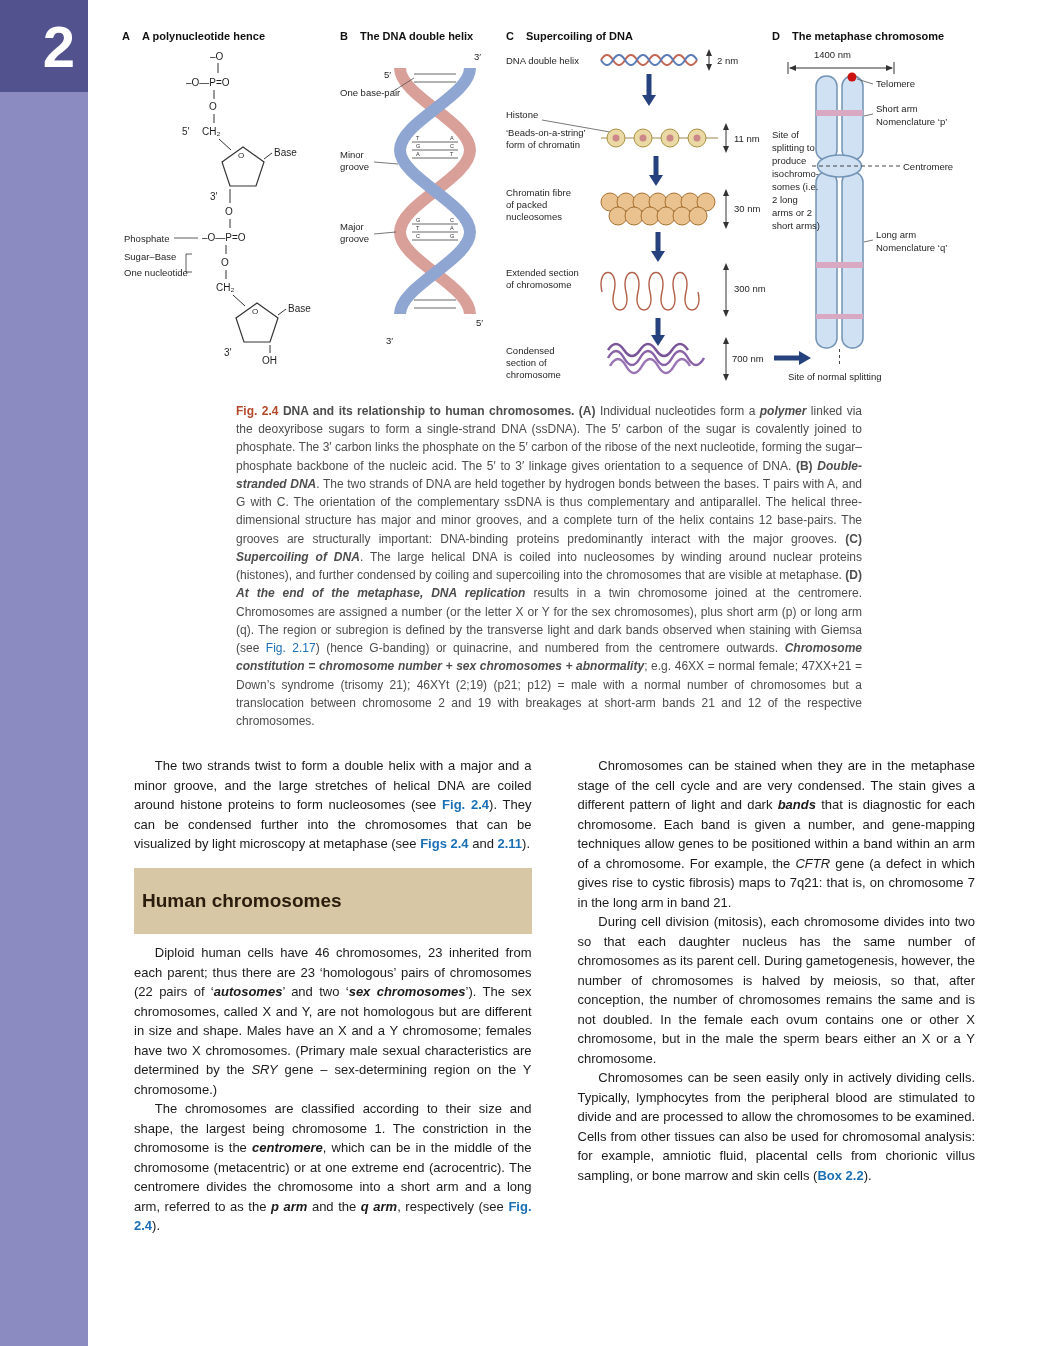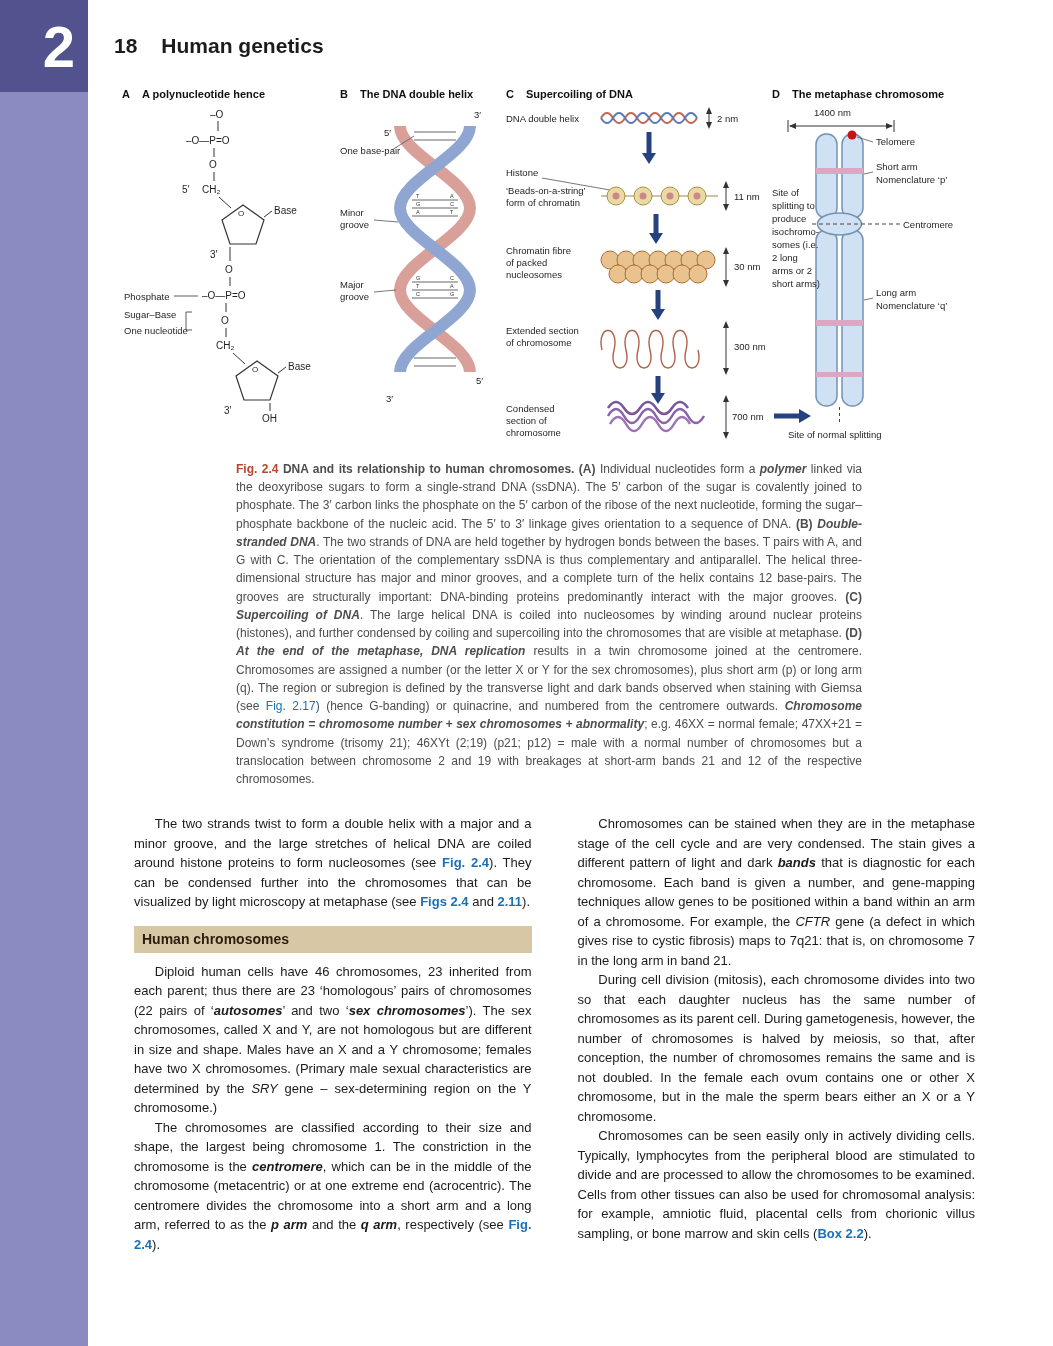--- a/index.html
+++ b/index.html
@@ -24,43 +24,39 @@
   svg text { fill:#1f1f1f; }
   .t10 { font-size:10px; } .t95 { font-size:9.5px; } .t8 { font-size:8px; }
   .t55 { font-size:5.5px; fill:#333; }
   .caption { margin:12px 0 0 122px; width:626px; font-size:12px; line-height:1.52;
     color:#4d4d4d; text-align:justify; }
   .columns { display:flex; gap:26px; margin-top:26px; }
   .col { flex:1; font-size:13px; line-height:1.5; text-align:justify;margin-left:20px; }
   .para { margin:0; }
   .indent { text-indent:1.6em; }
   .section-bar { background:var(--section_bar_bg,#d8c7a4); color:#2b1d0e;
-    font-size:14px; font-weight:bold; padding:3px 8px; margin:14px 0 9px; }
+    font-size:19px; font-weight:bold; padding:19px 8px; margin:14px 0 9px; }
   .subheading { color:var(--link_blue,#1b6fb5); font-size:14.5px; font-weight:bold; margin:12px 0 5px; }
   .seg-b  { font-weight:700; }
   .seg-i  { font-style:italic; }
   .seg-bi { font-weight:700; font-style:italic; }
   .seg-link { color:var(--link_blue,#1b6fb5); font-weight:700; }
   .caption .seg-link { font-weight:400; }
   .seg-fig { color:var(--fig_label_red,#b5472b); font-weight:700; }
 </style>
 </head>
 <body>
 
 <div class="sidebar"></div>
 <div class="chapter-tab">
   <span>2</span>
 </div>
 
 <div class="content">
 
-  <header class="page-header">
-    <span>18</span>
-    <span>Human genetics</span>
-  </header>
 
   <div class="figure">
 
     <div class="panel" style="left:8px; width:218px;">
       <div class="panel-head">
         <span>A</span>
         <span>A polynucleotide hence</span>
       </div>
       <svg width="218" height="322" viewBox="0 0 218 322">
         <g stroke="#333" stroke-width="1">

